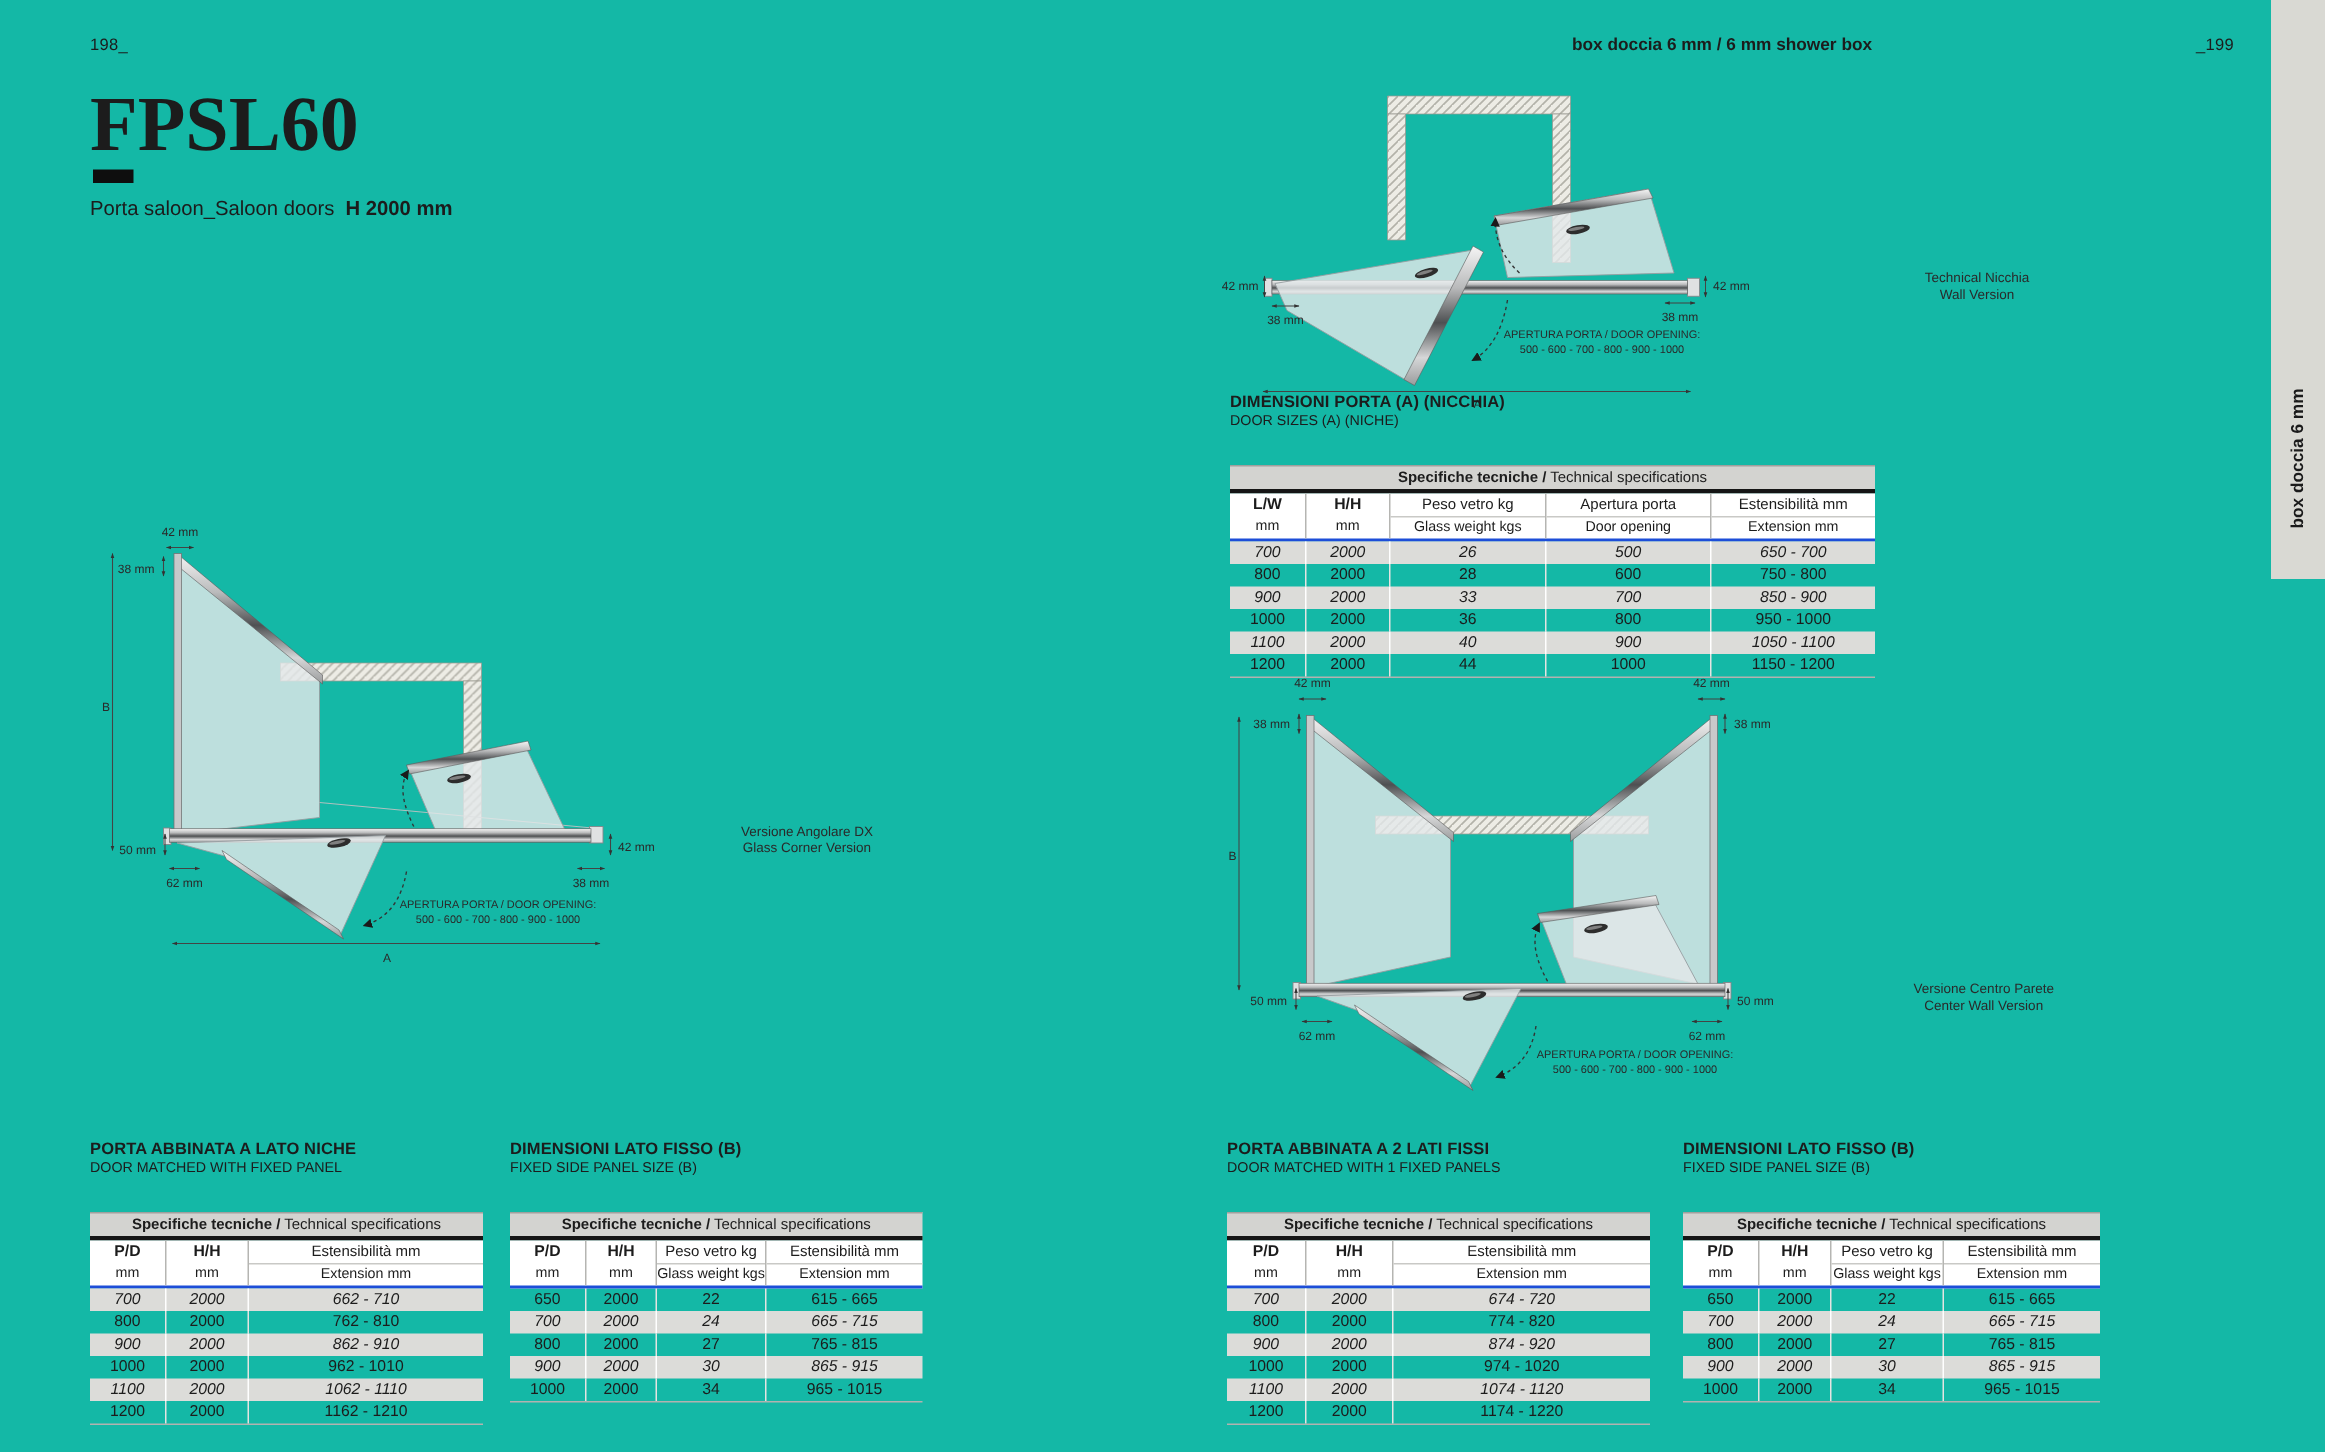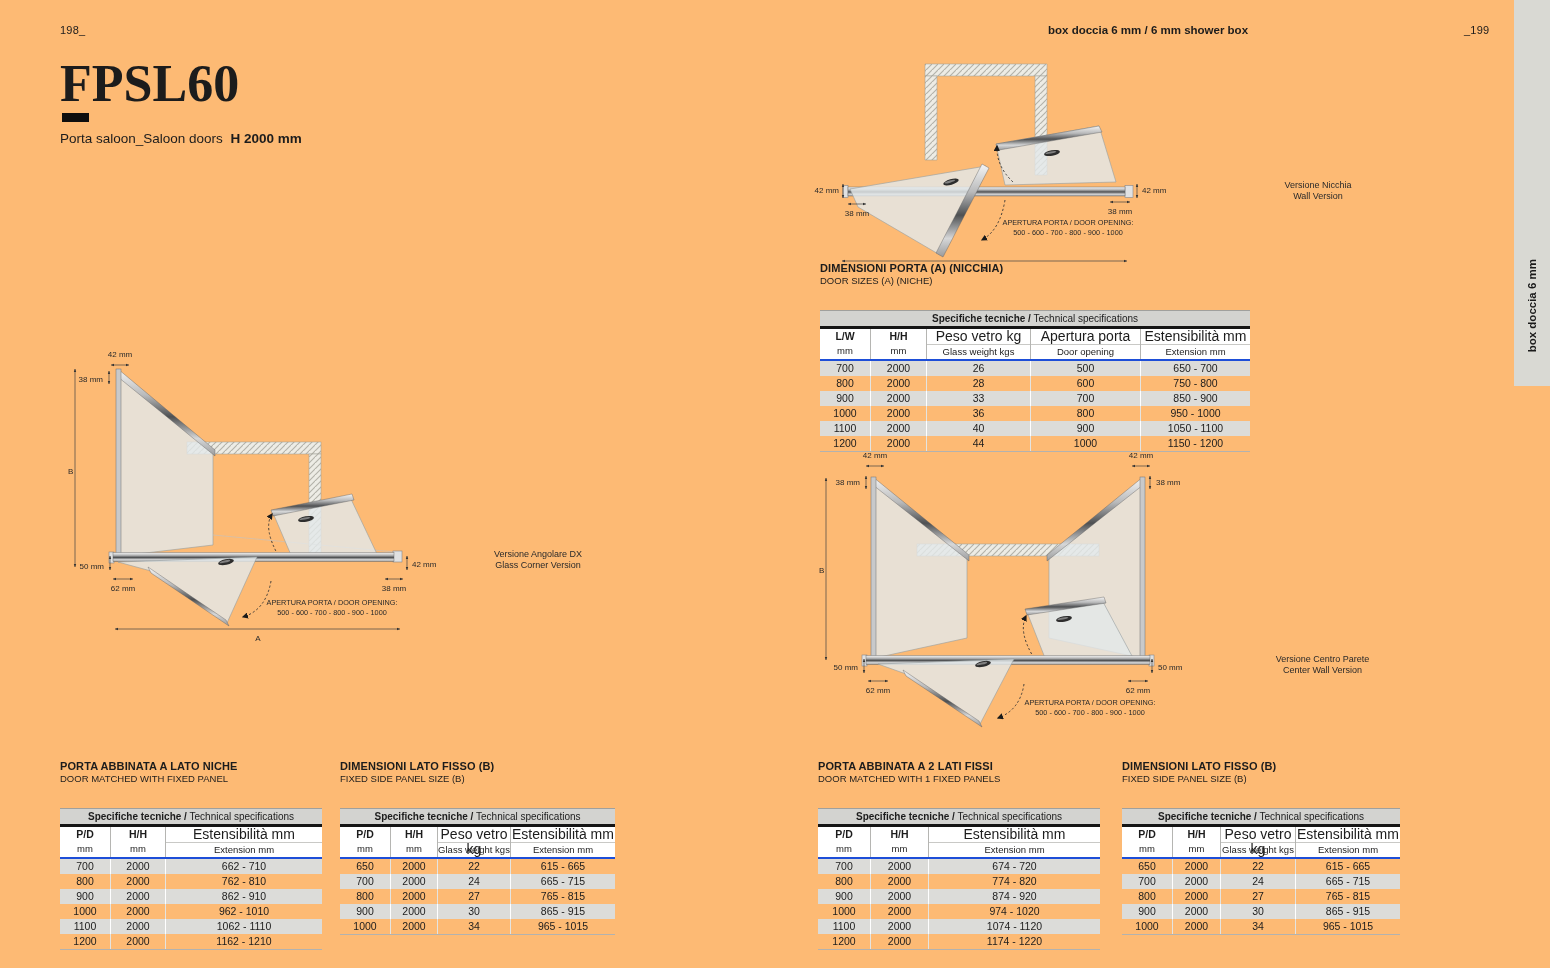--- a/index.html
+++ b/index.html
@@ -1,39 +1,39 @@
 <!DOCTYPE html>
 <html><head>
 <meta charset="utf-8">
 <style>
   html,body{margin:0;padding:0;background:#fff;font-family:"Liberation Sans",sans-serif;color:#1c1c1c;}
-  #page{position:relative;width:1550px;height:968px;background:#fdba74;overflow:hidden;}
+  #page{position:relative;width:1550px;height:968px;background:#14b8a6;overflow:hidden;}
   .abs{position:absolute;}
   .pagenum{font-size:11px;letter-spacing:.2px;}
   .header-right{font-size:11.5px;font-weight:bold;}
   .side-tab{left:1514px;top:0;width:36px;height:386px;background:#d9d9d3;display:flex;justify-content:center;align-items:flex-end;}
   .side-tab span{writing-mode:vertical-rl;transform:rotate(180deg);font-weight:bold;font-size:11.5px;margin-bottom:34px;color:#1a1a1a;}
   .title{font-family:Liberation Serif, serif;font-weight:bold;font-size:52px;letter-spacing:0;line-height:56px;}
   .title-bar{width:27px;height:9px;background:#0e0e0e;}
   .subtitle{font-size:13.5px;}
   .caption{font-size:9px;line-height:11px;text-align:center;color:#2a2a2a;}
   .tbl-title{font-size:11px;font-weight:bold;letter-spacing:.1px;line-height:12px;}
   .tbl-sub{font-size:9.5px;margin-top:1px;line-height:11px;}
   .spec-table{margin-top:24px;border-bottom:1px solid #b2b2af;}
   .spec-bar{height:15px;line-height:15px;text-align:center;font-size:10px;background:#d3d3d0;border-top:1px solid #a0a09d;border-bottom:3px solid #151515;}
   .col-head{display:grid;grid-template-columns:var(--gc);border-bottom:2px solid #1d4ed8;background:#fff;}
   .col{display:flex;flex-direction:column;border-left:1px solid #b5b5b2;}
   .col:first-child{border-left:none;}
-  .col .l1{height:15px;line-height:15px;font-size:14px;text-align:center;}
+  .col .l1{height:15px;line-height:15px;font-size:10px;text-align:center;}
   .col.bold .l1{font-weight:bold;font-size:10.5px;}
   .col:not(.bold) .l1{border-bottom:1px solid #c9c9c6;}
   .col .l2{height:14px;line-height:14px;font-size:9.5px;text-align:center;}
   .trow{display:grid;grid-template-columns:var(--gc);height:15px;line-height:15px;font-size:10.5px;text-align:center;}
   .trow.gray{background:#dcdcd9;}
-  .trow.gray>div{border-left:1px solid #ffffff;}
+  .trow.gray>div{border-left:1px solid #ffffff;font-style:italic;}
   .trow.white>div{border-left:1px solid #e4e4e1;}
   .trow>div:first-child{border-left:none !important;}
   #tbl-niche{left:820px;top:262px;width:430px;}
   #tbl-a{left:60px;top:760px;width:262px;}
   #tbl-b{left:340px;top:760px;width:275px;}
   #tbl-c{left:818px;top:760px;width:282px;}
   #tbl-d{left:1122px;top:760px;width:278px;}
   .t-niche{--gc:50px 56px 104px 110px 110px;}
   .t-a{--gc:50px 55px 157px;}
   .t-b{--gc:50px 47px 73px 105px;}
@@ -125,21 +125,21 @@
     <line class="dim" x1="337" y1="126" x2="337" y2="140" marker-start="url(#dimA)" marker-end="url(#dimA)"></line>
     <text x="342" y="135">42 mm</text>
     <line class="dim" x1="310" y1="144" x2="330" y2="144" marker-start="url(#dimA)" marker-end="url(#dimA)"></line>
     <text x="320" y="156" text-anchor="middle">38 mm</text>
     <text class="small" x="268" y="167" text-anchor="middle">APERTURA PORTA / DOOR OPENING:</text>
     <text class="small" x="268" y="177" text-anchor="middle">500 - 600 - 700 - 800 - 900 - 1000</text>
     <line class="dim" x1="42" y1="203" x2="327" y2="203" marker-start="url(#dimA)" marker-end="url(#dimA)"></line>
     <text x="185" y="214" text-anchor="middle">A</text>
   </svg>
   <div class="abs caption" style="left:1248px;top:180px;width:140px">
-    <div>Versione Nicchia</div>
+    <div>Technical Nicchia</div>
     <div>Wall Version</div>
   </div>
 
   <svg class="abs" style="left:63px;top:343px" width="380" height="305" viewBox="0 0 380 305">
     <rect class="hatch" x="124" y="99" width="134" height="12"></rect>
     <rect class="hatch" x="246" y="111" width="12" height="100"></rect>
 
     <polygon class="glass" points="57,29 150,110 150,202 57,213"></polygon>
     <polygon class="chrome" points="55,26 152,107 152,113 55,34"></polygon>
     <rect class="post" x="53" y="26" width="5" height="188"></rect>

